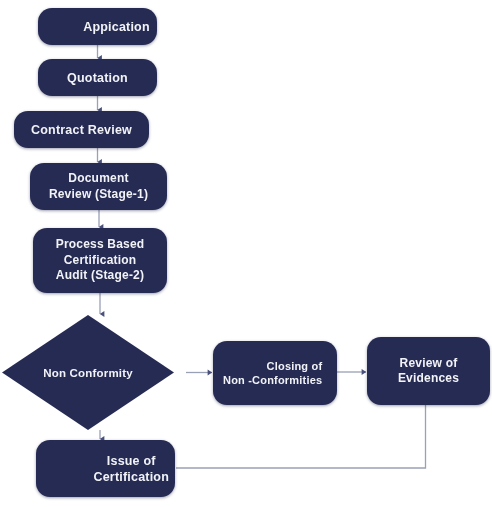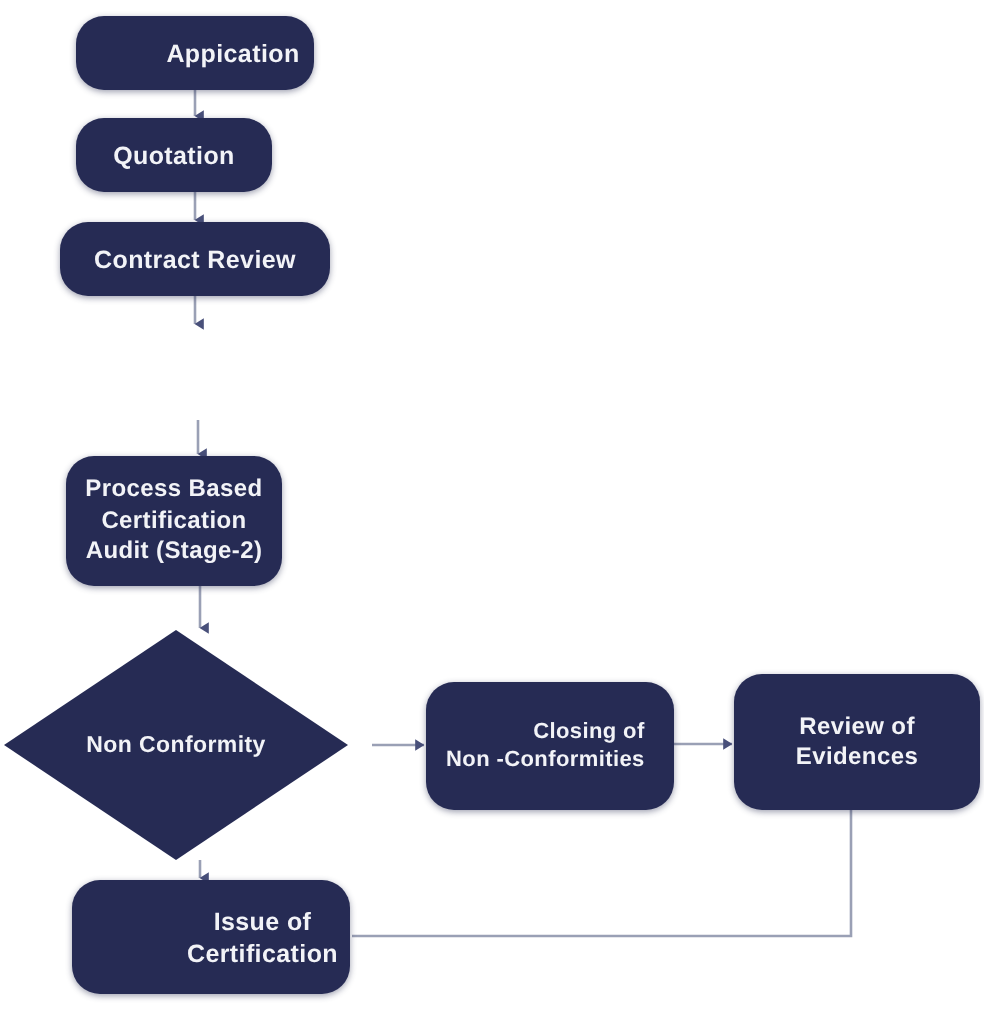--- a/index.html
+++ b/index.html
@@ -106,30 +106,34 @@
       <line x1="100" y1="430" x2="100" y2="439" marker-end="url(#arrowDown)"></line>
 
       <path d="M425.5,405 L425.5,468 L176,468"></path>
     </g>
   </svg>
 
   <div class="node" style="left:38px; top:8px; width:119px; height:37px; font-size:12.5px;padding-left:44px;">
     <span class="node-label">Appication</span>
   </div>
 
-  <div class="node" style="left:38px; top:59px; width:98px; height:37px; font-size:12.5px;">
+  <div class="node" style="left:38px; top:59px; width:119px; height:37px; font-size:12.5px;">
     <span class="node-label">Quotation</span>
   </div>
 
-  <div class="node" style="left:30px; top:111px; width:135px; height:37px; font-size:12.5px;">
+  <div class="node" style="left:14px; top:111px; width:135px; height:37px; font-size:12.5px;">
     <span class="node-label">Contract Review</span>
   </div>
 
+  <div class="node" style="left:30px; top:163px; width:137px; height:47px; font-size:12px;">
+    <span class="node-label">Document
+Review (Stage-1)</span>
+  </div>
 
-  <div class="node" style="left:33px; top:228px; width:108px; height:65px; font-size:12px;">
+  <div class="node" style="left:33px; top:228px; width:134px; height:65px; font-size:12px;">
     <span class="node-label">Process Based
 Certification
 Audit (Stage-2)</span>
   </div>
 
   <div class="diamond" style="left:2px; top:315px; width:172px; height:115px;">
     <div class="diamond-shape"></div>
     <span class="diamond-text">Non Conformity</span>
   </div>
 

